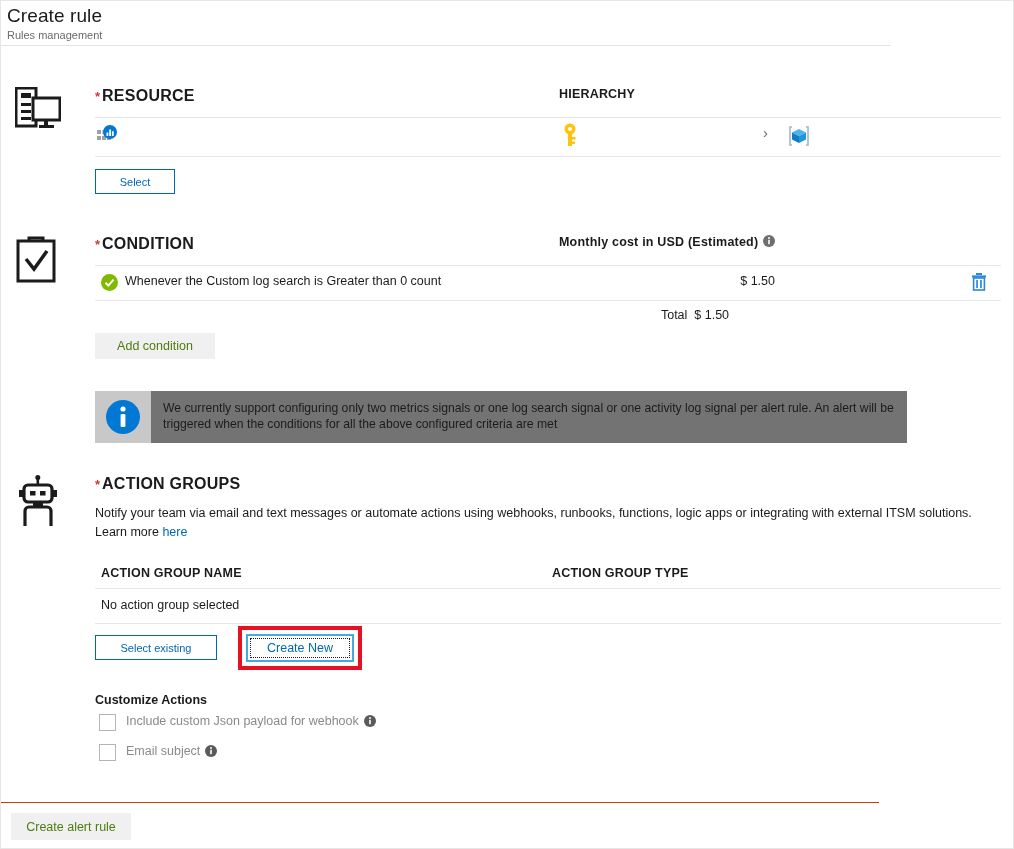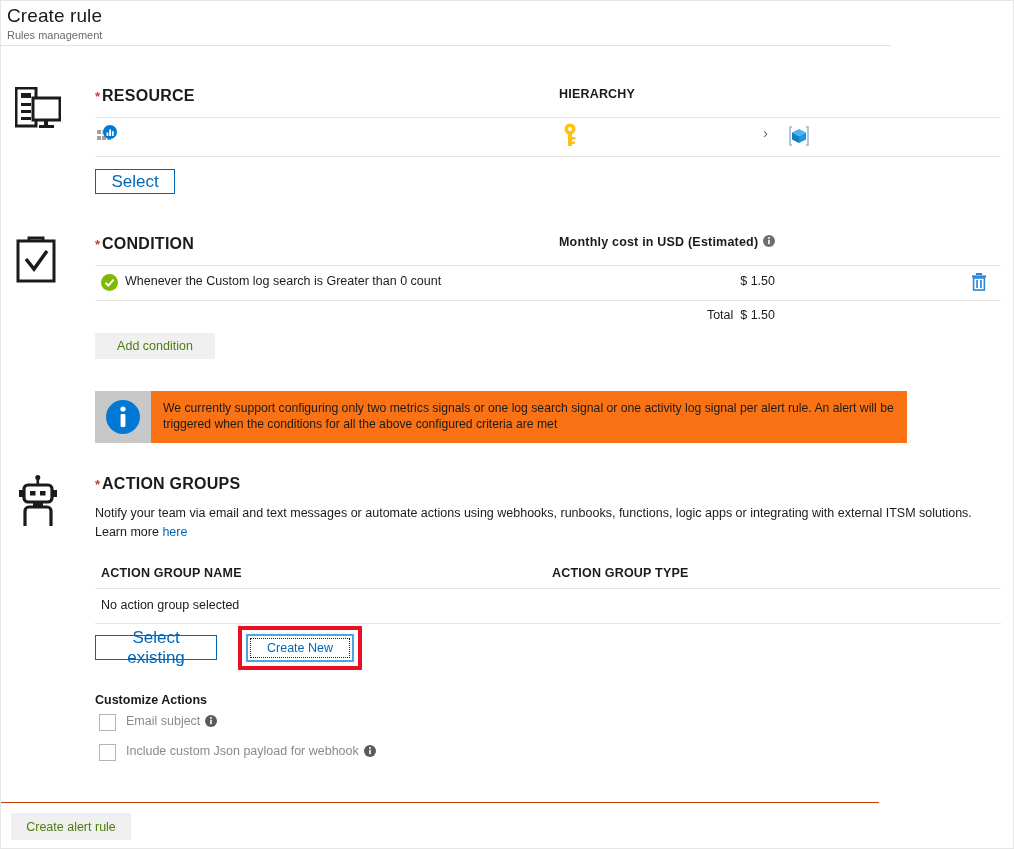--- a/index.html
+++ b/index.html
@@ -68,21 +68,21 @@
     color: #6e6e6e; font-size: 15px; font-weight: 300; line-height: 16px;
   }
   .hier-cube { position: absolute; left: 692px; top: 6px; }
 
   .btn-outline {
     display: inline-flex; align-items: center; justify-content: center;
     height: 25px; padding: 11px 12px;
     border: 1px solid #0067b8;
     background: #ffffff;
     color: #0067b8;
-    font-size: 17px;
+    font-size: 11px;
     font-family: "Liberation Sans", sans-serif;
     cursor: pointer;
   }
   .btn-disabled {
     display: inline-flex; align-items: center; justify-content: center;
     height: 26px; padding: 0 14px;
     border: 1px solid #f0f0f0;
     background: #f0f0f0;
     color: #4d7c0f;
     font-size: 12.5px;
@@ -99,35 +99,35 @@
   }
   .cond-cost {
     position: absolute; left: 560px; top: 8px; width: 120px;
     text-align: right;
     font-size: 12.5px; color: #1b1b1b;
   }
   .cond-trash { position: absolute; left: 875px; top: 6px; cursor: pointer; }
   .total-row { position: relative; height: 30px; }
   .total-text {
     position: absolute; left: 520px; top: 7px; width: 160px;
-    text-align: right;
+    text-align: center;
     font-size: 12.5px; color: #1b1b1b;
   }
 
   .info-chip {
     display: inline-block; vertical-align: middle;
     margin-left: 5px;
   }
 
   
   .banner {
     position: relative;
     display: flex;
     width: 812px;
-    background: #f97316;
+    background: #737373;
     min-height: 52px;
   }
   .banner-icon {
     width: 56px; min-height: 52px;
     background: #c8c8c8;
     display: flex; align-items: center; justify-content: center;
   }
   .banner-text {
     flex: 1;
     padding: 9px 12px 9px 12px;
@@ -401,42 +401,42 @@
             <div class="focus-inner">Create New</div>
           </div>
         </div>
 
         <div style="margin-top:12px;">
           <div class="cust-title">Customize Actions</div>
 
           <div class="chk-row">
             <span class="chk-box"></span>
             <span class="chk-label">
+              <span>Include custom Json payload for webhook</span><span class="info-chip">
+                <svg width="12" height="12" viewBox="0 0 12 12">
+                  <circle cx="6" cy="6" r="6" fill="#5a5a5a"></circle>
+                  <rect x="5.2" y="4.8" width="1.6" height="4.4" fill="#ffffff"></rect>
+                  <circle cx="6" cy="3" r="1" fill="#ffffff"></circle>
+                </svg>
+              </span>
+            </span>
+          </div>
+
+          <div class="chk-row">
+            <span class="chk-box"></span>
+            <span class="chk-label">
               <span>Email subject</span><span class="info-chip">
                 <svg width="12" height="12" viewBox="0 0 12 12">
                   <circle cx="6" cy="6" r="6" fill="#5a5a5a"></circle>
                   <rect x="5.2" y="4.8" width="1.6" height="4.4" fill="#ffffff"></rect>
                   <circle cx="6" cy="3" r="1" fill="#ffffff"></circle>
                 </svg>
               </span>
             </span>
           </div>
-
-          <div class="chk-row">
-            <span class="chk-box"></span>
-            <span class="chk-label">
-              <span>Include custom Json payload for webhook</span><span class="info-chip">
-                <svg width="12" height="12" viewBox="0 0 12 12">
-                  <circle cx="6" cy="6" r="6" fill="#5a5a5a"></circle>
-                  <rect x="5.2" y="4.8" width="1.6" height="4.4" fill="#ffffff"></rect>
-                  <circle cx="6" cy="3" r="1" fill="#ffffff"></circle>
-                </svg>
-              </span>
-            </span>
-          </div>
         </div>
       </div>
     </div>
 
   </div>
 
   <div class="footer">
     <div class="footer-btn-wrap">
       <button class="btn-disabled" style="width:120px; height:27px;">Create alert rule</button>
     </div>

